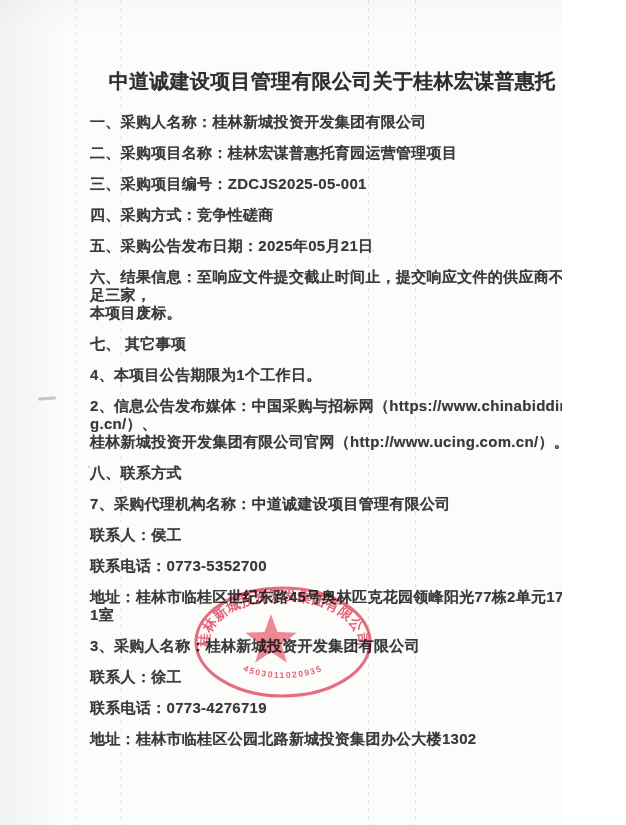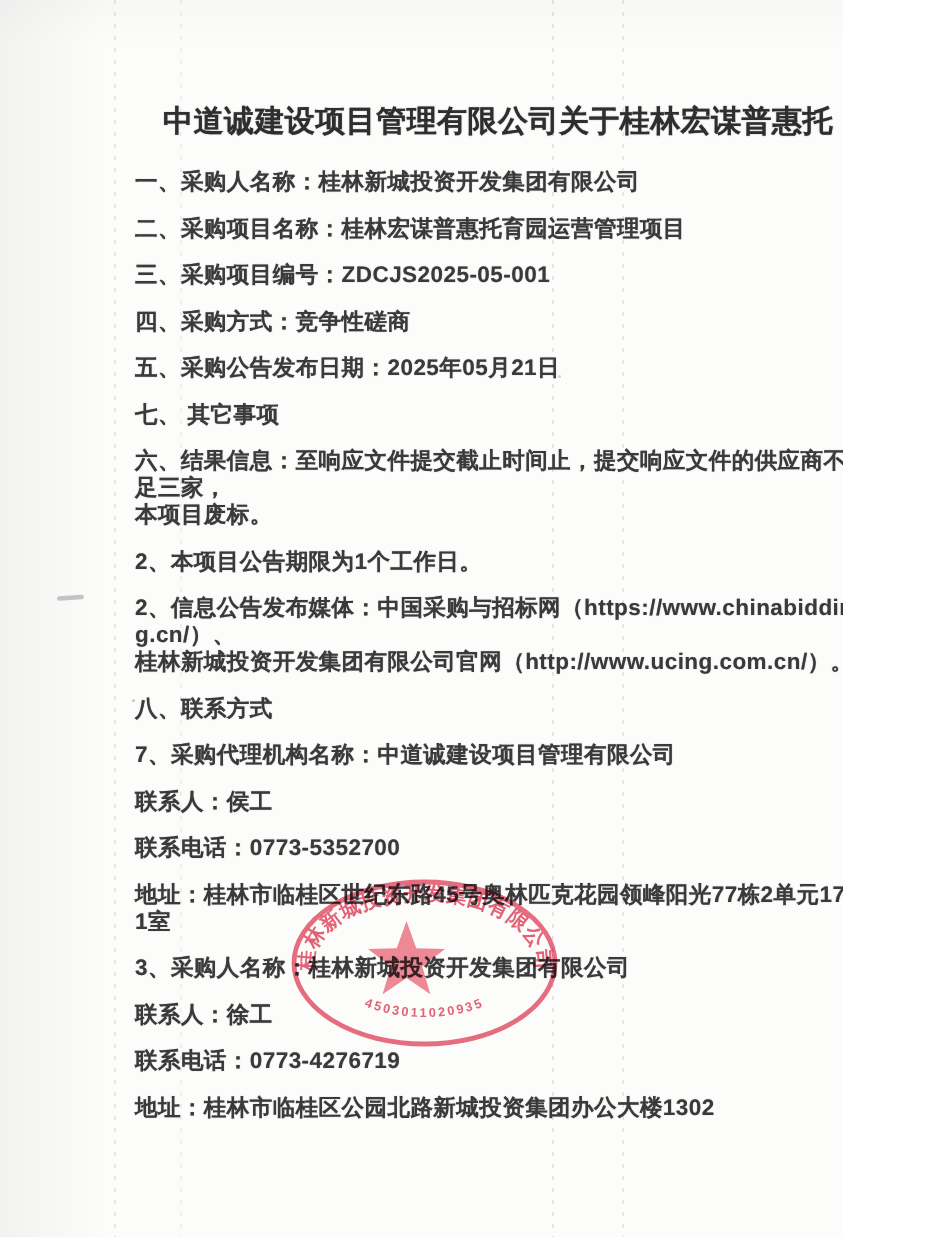--- a/index.html
+++ b/index.html
@@ -104,26 +104,26 @@
   <div class="content">
     <h1 class="doc-title">
       <span>中道诚建设项目管理有限公司关于桂林宏谋普惠托</span>
     </h1>
 
     <p>一、采购人名称：桂林新城投资开发集团有限公司</p>
     <p>二、采购项目名称：桂林宏谋普惠托育园运营管理项目</p>
     <p>三、采购项目编号：ZDCJS2025-05-001</p>
     <p>四、采购方式：竞争性磋商</p>
     <p>五、采购公告发布日期：2025年05月21日</p>
-    <p>七、 其它事项</p>
     <p>
       <span class="ln">六、结果信息：至响应文件提交截止时间止，提交响应文件的供应商不足三家，</span>
       <span class="ln">本项目废标。</span>
     </p>
-    <p>2、本项目公告期限为1个工作日。</p>
+    <p>七、 其它事项</p>
+    <p>4、本项目公告期限为1个工作日。</p>
     <p>
       <span class="ln">2、信息公告发布媒体：中国采购与招标网（https://www.chinabidding.cn/）、</span>
       <span class="ln">桂林新城投资开发集团有限公司官网（http://www.ucing.com.cn/）。</span>
     </p>
     <p>八、联系方式</p>
     <p>7、采购代理机构名称：中道诚建设项目管理有限公司</p>
     <p>联系人：侯工</p>
     <p>联系电话：0773-5352700</p>
     <p>地址：桂林市临桂区世纪东路45号奥林匹克花园领峰阳光77栋2单元1701室</p>
     <p>3、采购人名称：桂林新城投资开发集团有限公司</p>

